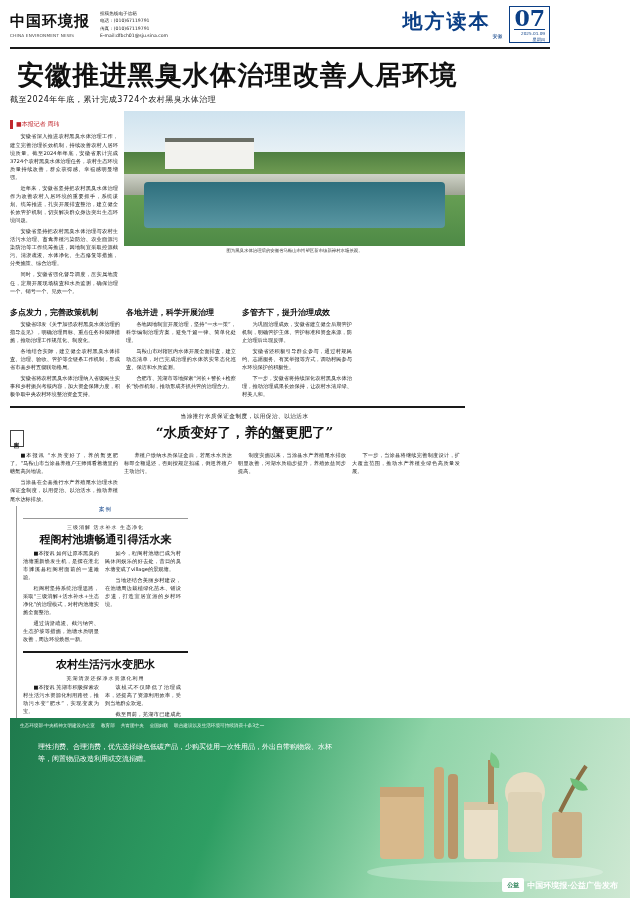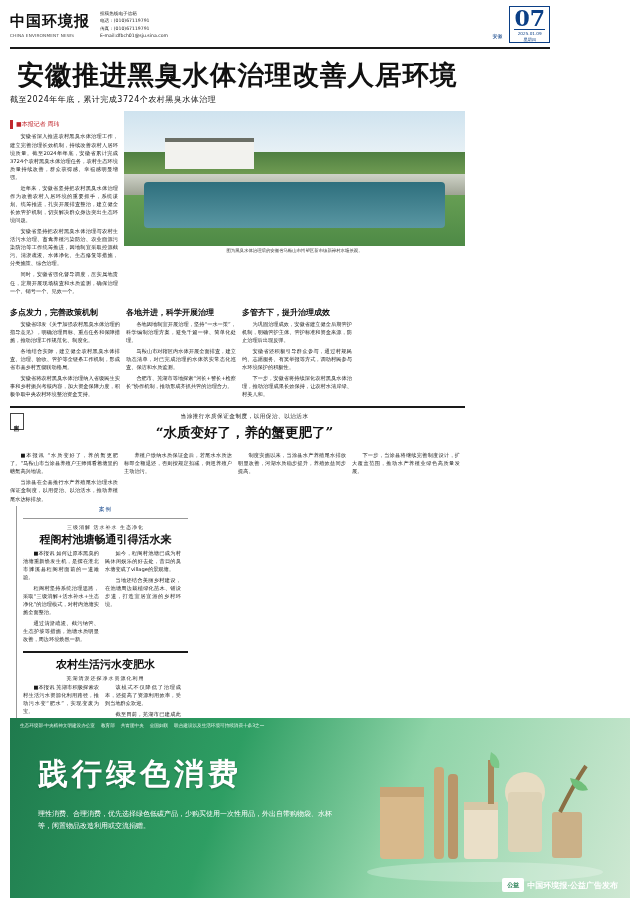--- a/index.html
+++ b/index.html
@@ -15,21 +15,21 @@
 
   
   .masthead{display:flex;align-items:flex-start;border-bottom:2px solid #1a1a1a;padding-bottom:4px;}
   .logo-cn{font-family:"DejaVu Serif","Liberation Serif",serif;font-weight:bold;font-size:15px;letter-spacing:1px;color:#111;white-space:nowrap;padding-top:6px;}
   .logo-en{font-size:4.2px;color:#444;letter-spacing:.2px;margin-top:2px;}
   .contact{margin-left:10px;font-size:4.6px;line-height:1.6;color:#222;padding-top:4px;}
   .contact div{white-space:nowrap;}
   .mast-right{margin-left:auto;display:flex;align-items:flex-start;}
   .mast-title{font-family:"DejaVu Serif","Liberation Serif",serif;font-weight:bold;font-size:20px;color:#0b3f86;letter-spacing:2px;padding-top:2px;}
   .mast-sub{font-size:5px;color:#0b3f86;align-self:flex-end;padding:0 3px 4px 2px;}
-  .pagenum-box{border:1px solid #0b3f86;margin-left:4px;text-align:center;padding:0 4px;}
+  .pagenum-box{border:1px solid #0b3f86;margin-left:4px;text-align:right;padding:0 4px;}
   .pagenum{font-family:"DejaVu Serif","Liberation Serif",serif;font-weight:bold;font-size:22px;line-height:22px;color:#0b3f86;}
   .pagedate{font-size:4.2px;color:#0b3f86;border-top:1px solid #0b3f86;padding-top:1px;}
 
   
   .body-wrap{display:flex;margin-top:5px;height:686px;flex-direction:column;}
   .left-col{width:455px;position:relative;}
   .right-col{width:165px;margin-left:6px;border-left:1px solid #999;padding-left:6px;position:relative;}
 
   
   .headline{font-family:"DejaVu Serif","Liberation Serif",serif;font-weight:bold;font-size:26.5px;letter-spacing:1px;text-align:center;margin:6px 0 4px 0;line-height:1.15;}
@@ -89,20 +89,21 @@
       <div class="logo-cn">中国环境报</div>
       <div class="logo-en">CHINA ENVIRONMENT NEWS</div>
     </div>
     <div class="contact">
       <div>投稿热线电子信箱</div>
       <div>电话：(010)67119791</div>
       <div>传真：(010)67119791</div>
       <div>E-mail:dfbch01@sju.sina.com</div>
     </div>
     <div class="mast-right">
+      <div class="mast-title">地方读本</div>
       <div class="mast-sub">安徽</div>
       <div class="pagenum-box">
         <div class="pagenum">07</div>
         <div class="pagedate">2025.01.09</div>
         <div class="pagedate" style="border:0">星期四</div>
       </div>
     </div>
   </div>
 
   <div class="body-wrap">
@@ -157,21 +158,21 @@
             <p>为巩固治理成效，安徽省建立健全后期管护机制，明确管护主体、管护标准和资金来源，防止治理后出现反弹。</p>
             <p>安徽省还积极引导群众参与，通过村规民约、志愿服务、有奖举报等方式，调动村民参与水环境保护的积极性。</p>
             <p>下一步，安徽省将持续深化农村黑臭水体治理，推动治理成果长效保持，让农村水清岸绿、村美人和。</p>
           </div>
         </div>
       </div>
 
       <div class="hr-dbl"></div>
 
       <div>
-        <div style="display:flex;align-items:flex-start;gap:0;">
+        <div style="display:flex;align-items:flex-end;gap:0;">
           <div class="case-badge">案例三</div>
           <div style="flex:1">
             <div class="feature-kicker">当涂推行水质保证金制度，以用促治、以治活水</div>
             <div class="feature-title">“水质变好了，养的蟹更肥了”</div>
           </div>
         </div>
         <div class="cols4">
           <div class="tcol">
             <p>■本报讯 “水质变好了，养的蟹更肥了。”马鞍山市当涂县养殖户王师傅看着塘里的螃蟹高兴地说。</p>
             <p>当涂县在全县推行水产养殖尾水治理水质保证金制度，以用促治、以治活水，推动养殖尾水达标排放。</p>
@@ -229,21 +230,20 @@
   </div>
 
   <div class="ad">
     <div class="ad-topbar">
       <span>生态环境部·中央精神文明建设办公室</span>
       <span>教育部</span>
       <span>共青团中央</span>
       <span>全国妇联</span>
       <span>联合建设以及生活环境可持续消费十条3之一</span>
     </div>
-    <div class="ad-title">践行绿色消费</div>
     <div class="ad-body">理性消费、合理消费，优先选择绿色低碳产品，少购买使用一次性用品，外出自带购物袋、水杯等，闲置物品改造利用或交流捐赠。</div>
 
     <div class="ad-objs">
       <svg width="250" height="150" viewBox="0 0 250 150">
         <ellipse cx="125" cy="140" rx="118" ry="10" fill="#ffffff" opacity="0.25"></ellipse>
         <rect x="20" y="55" width="44" height="72" rx="4" fill="#d8b98c"></rect>
         <rect x="20" y="55" width="44" height="10" fill="#c7a678"></rect>
         <rect x="74" y="35" width="10" height="92" rx="4" fill="#caa978"></rect>
         <rect x="88" y="42" width="10" height="85" rx="4" fill="#b9966a"></rect>
         <rect x="104" y="70" width="34" height="57" rx="3" fill="#eadfc8"></rect>

